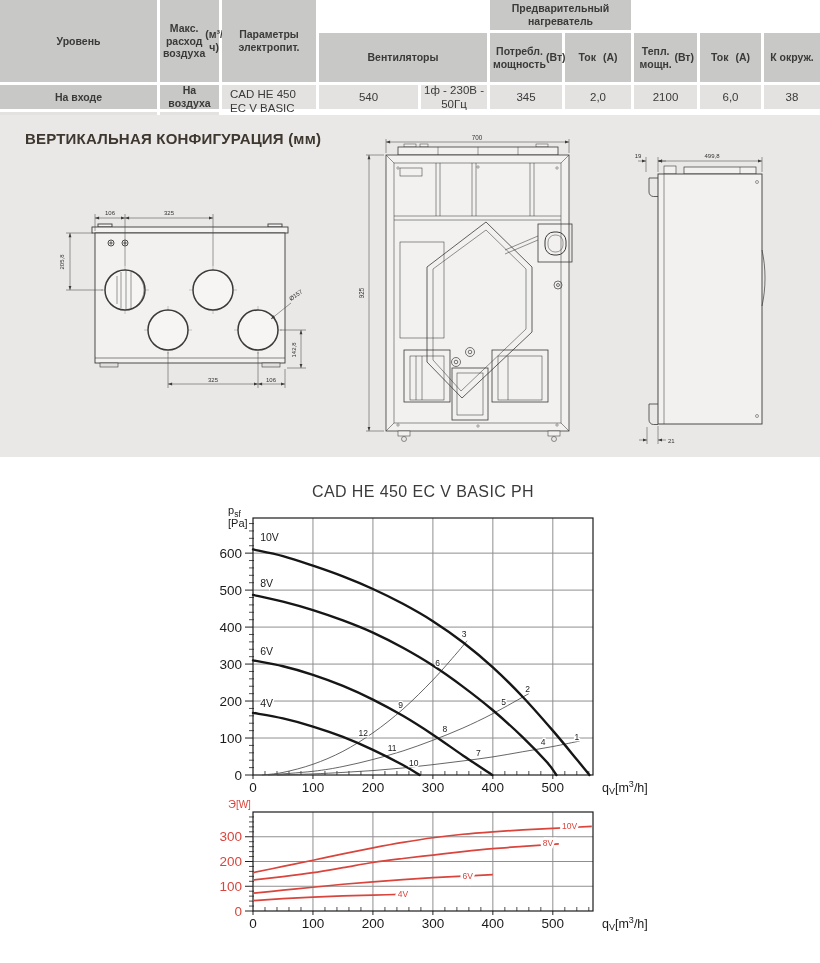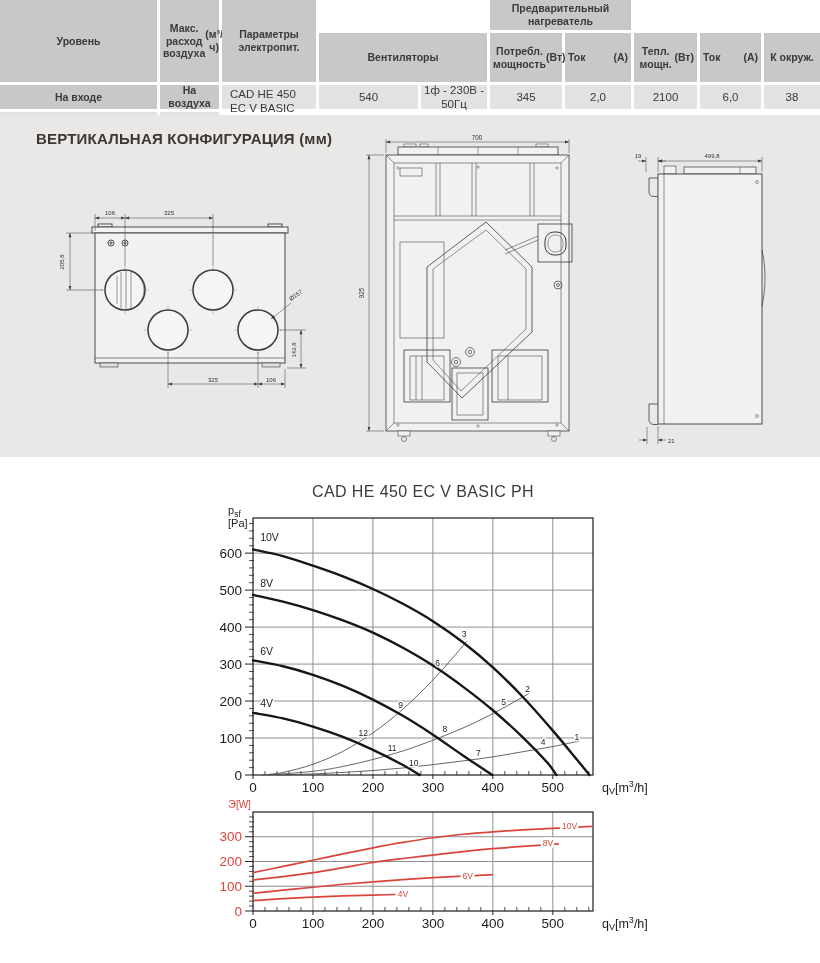--- a/index.html
+++ b/index.html
@@ -12,28 +12,28 @@
   .spec-table{position:absolute;left:0;top:0;width:820px;display:grid;
     grid-template-columns:157px 59px 94px 99px 66px 72px 66px 63px 61px 56px;
     grid-template-rows:30px 49px 24px;gap:3px;background:#fff}
   .cell{background:#c8c8c7;color:#3a3a39;font-size:10.5px;font-weight:bold;
     display:flex;flex-direction:row;align-items:center;justify-content:center;
     text-align:center;line-height:1.22;padding:2px 3px}
   .cell.rspan{grid-row:1/3}
   .c1{grid-column:1}.c2{grid-column:2}.c3{grid-column:3}
   .g-fans{grid-column:4/6}.g-heat{grid-column:6/8}.g-sound{grid-column:8/11}
   .stack{justify-content:space-between;padding-top:5px;padding-bottom:5px}
-  .gap8{gap:7px;justify-content:space-between}
+  .gap8{gap:7px;justify-content:center}
   .narrow{max-width:44px}
   .cell.data{background:#e3e2e1;font-weight:normal;font-size:11.5px}
   .cell.data.model-data{align-items:flex-start;text-align:left;padding-left:8px;justify-content:center}
 
   
   .config-panel{position:absolute;left:0;top:115px;width:820px;height:342px;background:#e9e8e6}
-  .config-title{position:absolute;left:36px;top:15px;font-size:15px;font-weight:bold;
+  .config-title{position:absolute;left:25px;top:15px;font-size:15px;font-weight:bold;
     color:#3e372f;letter-spacing:.2px}
   .drawings{position:absolute;left:0;top:0;width:820px;height:342px}
 
   
   .charts{position:absolute;left:0;top:460px;width:820px;height:503px}
   svg text{font-family:"Liberation Sans",sans-serif}
 </style>
 </head>
 <body>
 

